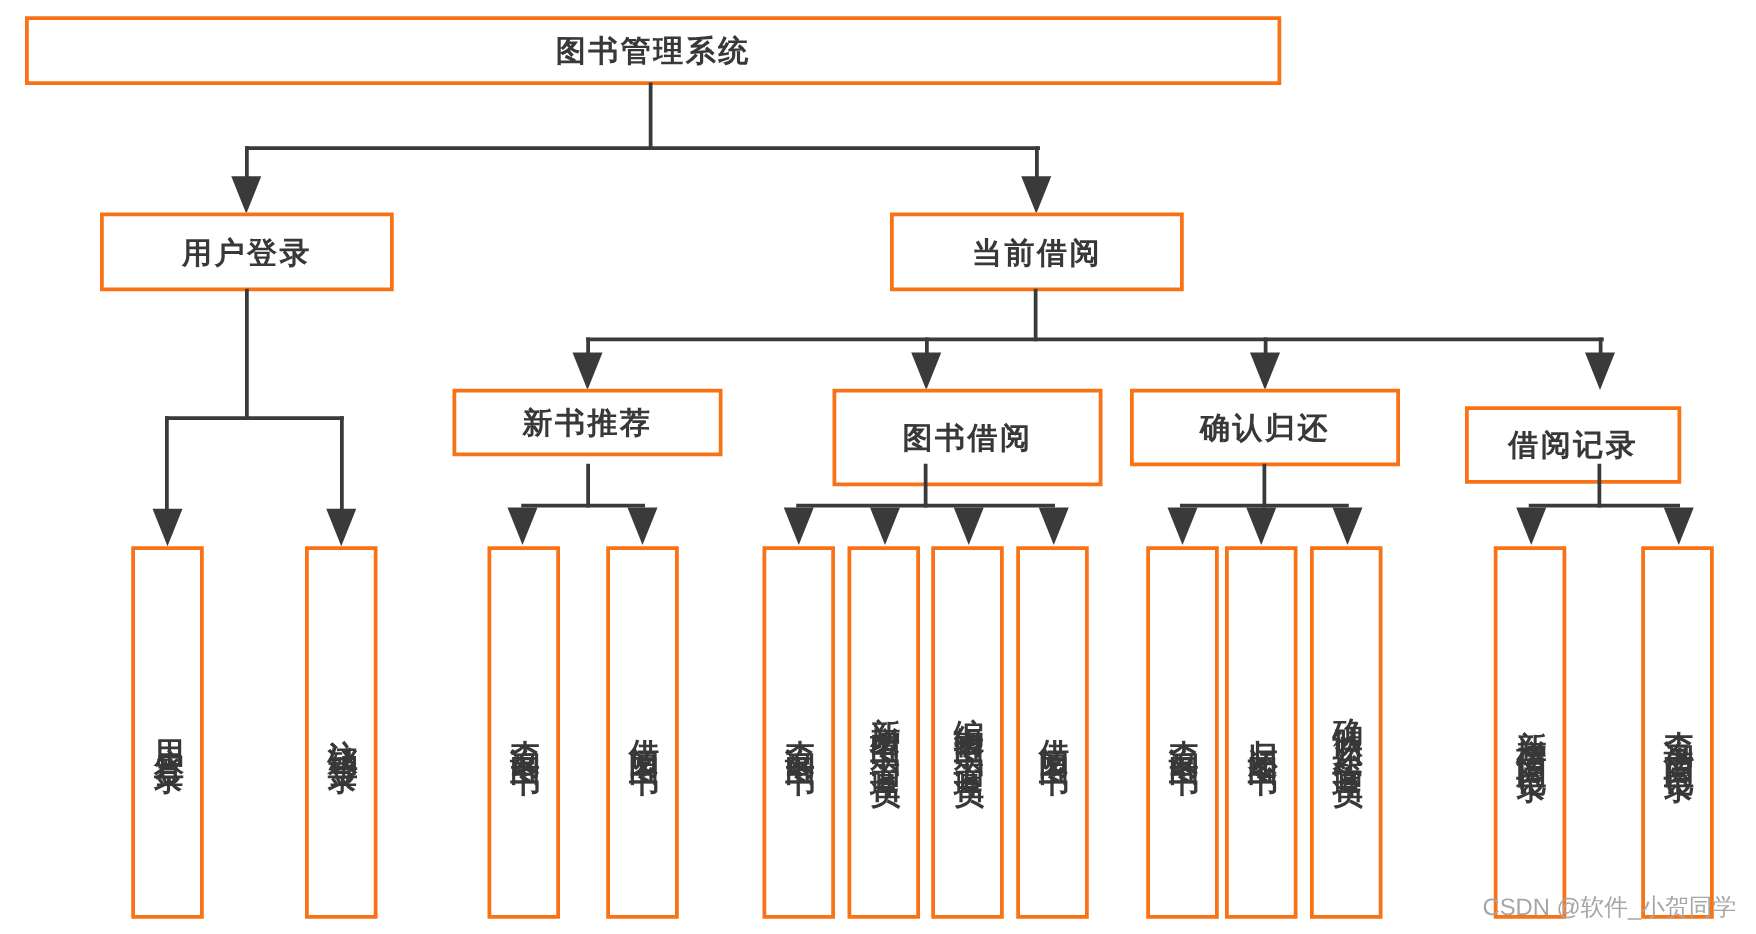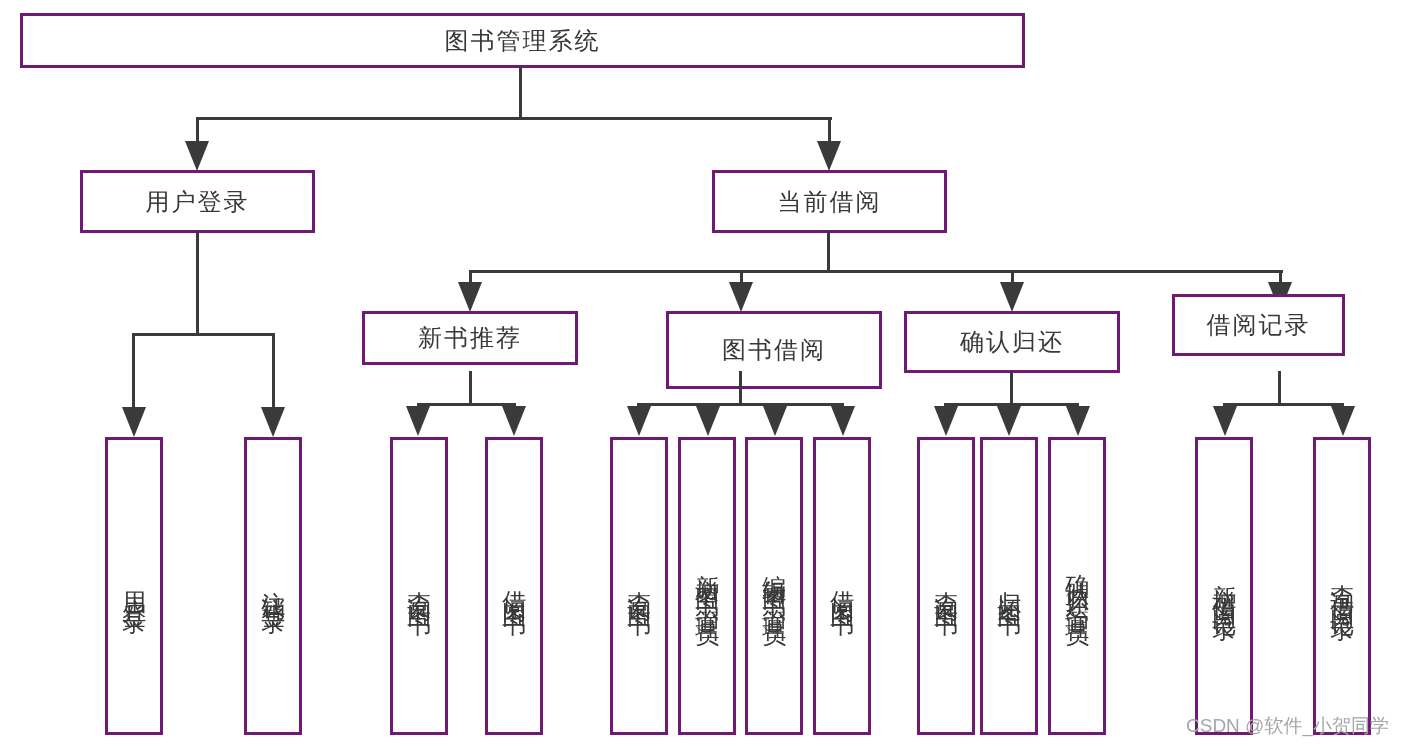--- a/index.html
+++ b/index.html
@@ -11,28 +11,29 @@
   .canvas {
     position: relative;
     width: 1405px;
     height: 747px;
     background: #ffffff;
     overflow: hidden;
   }
   .box {
     position: absolute;
     box-sizing: border-box;
-    border: 3px solid #701a75;
+    border: 3px solid #f97316;
     background: #ffffff;
     display: flex;
     align-items: center;
     justify-content: center;
     color: #383838;
     font-size: 24px;
     letter-spacing: 2px;
+    font-weight: bold;
   }
   .box .vtext {
     writing-mode: vertical-lr;
     text-orientation: mixed;
     letter-spacing: 7px;
     line-height: 1.1;
   }
   .vline, .hline {
     position: absolute;
     background: #3a3a3a;
@@ -93,21 +94,21 @@
 
   <div class="box" style="left:362px;top:311px;width:216px;height:54px">
     <span>新书推荐</span>
   </div>
   <div class="box" style="left:666px;top:311px;width:216px;height:78px">
     <span>图书借阅</span>
   </div>
   <div class="box" style="left:904px;top:311px;width:216px;height:62px">
     <span>确认归还</span>
   </div>
-  <div class="box" style="left:1172px;top:294px;width:173px;height:62px">
+  <div class="box" style="left:1172px;top:325px;width:173px;height:62px">
     <span>借阅记录</span>
   </div>
 
   <div class="vline" style="left:196px;top:231px;height:105px"></div>
   <div class="hline" style="left:132px;top:333px;width:143px"></div>
   <div class="vline" style="left:132px;top:333px;height:76px"></div>
   <div class="arrow" style="left:122px;top:407px"></div>
   <div class="vline" style="left:272px;top:333px;height:76px"></div>
   <div class="arrow" style="left:261px;top:407px"></div>
 

